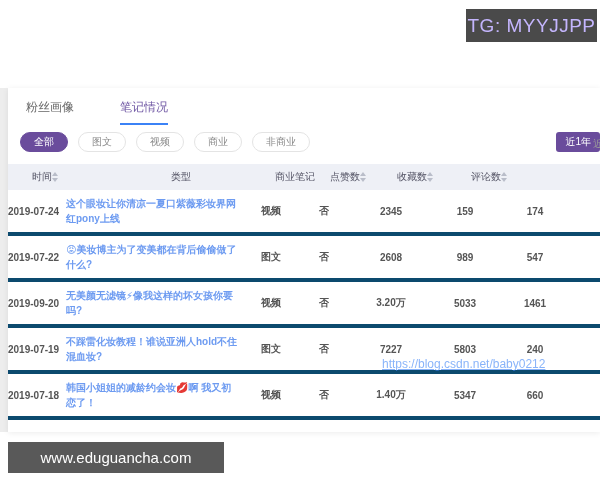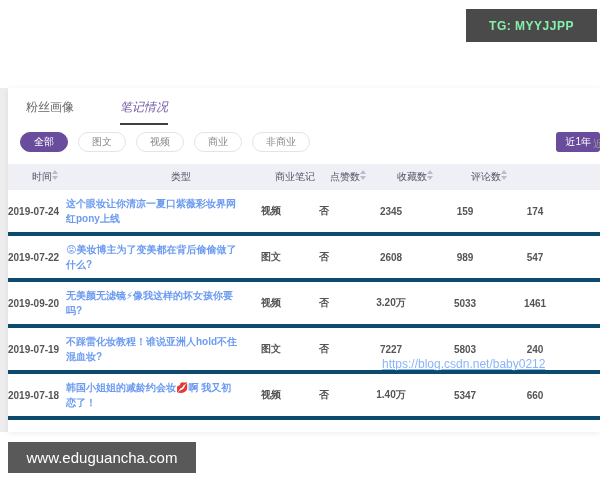--- a/index.html
+++ b/index.html
@@ -2,68 +2,68 @@
 <html><head>
 <meta charset="utf-8">
 <style>
   * { margin:0; padding:0; box-sizing:border-box; }
   html,body { width:600px; height:480px; overflow:hidden; background:#fff;
     font-family:"Liberation Sans","DejaVu Sans",sans-serif; }
   .stage { position:relative; width:600px; height:480px; background:#fff; }
 
   
   .tg-box { position:absolute; left:466px; top:9px; width:131px; height:33px;
-    background:#4a4a4a; color:#86efac; font-size:12px; letter-spacing:.5px;
-    display:flex; align-items:center; justify-content:center;font-weight:bold; }
+    background:#4a4a4a; color:#c4b5fd; font-size:19px; letter-spacing:.5px;
+    display:flex; align-items:center; justify-content:center; }
 
   
   .left-strip { position:absolute; left:0; top:88px; width:8px; height:344px; background:#ededed; }
 
   
   .card { position:absolute; left:8px; top:88px; width:592px; height:344px;
     background:#fff; box-shadow:0 1px 6px rgba(0,0,0,.08); overflow:hidden; }
 
   
   .tabs { display:flex; gap:46px; padding:11px 0 0 18px; font-size:12px; }
   .tab { color:#666; padding-bottom:7px; cursor:pointer; }
-  .tab.active { color:#7159a5; border-bottom:2px solid #404040;font-style:italic; }
+  .tab.active { color:#7159a5; border-bottom:2px solid #3b82f6; }
 
   
   .filter-row { display:flex; align-items:center; gap:10px; padding:7px 0 0 12px; position:relative; }
   .pill { font-size:10px; color:#888; background:#fff; border:1px solid #e4e4e4;
     border-radius:12px; padding:4px 13px; line-height:1; cursor:pointer; }
   .pill.active { background:#6a4c9c; color:#fff; border-color:#6a4c9c; }
   .range-btn { position:absolute; right:0; top:7px; font-size:10px; color:#fff;
     background:#6a4c9c; border-radius:3px; padding:5px 9px; line-height:1; cursor:pointer; }
   .range-partial { position:absolute; right:-3px; top:12px; font-size:10px; color:#999; }
 
   
   .table { margin-top:12px; font-size:10px; color:#555; }
   .tr { display:grid; grid-template-columns:58px 182px 46px 60px 74px 74px 66px;
     padding-left:24px; align-items:center; }
   .thead { background:#eef0f6; color:#556; height:26px; }
-  .th { display:flex; justify-content:center; gap:0; }
+  .th { display:flex; align-items:center; justify-content:center; gap:0; }
   .th.left { justify-content:flex-start; }
   .row { border-bottom:4px solid #0c4a6e; padding:6px 0;font-weight:bold; }
   .cell { text-align:center; }
   .cell.left { text-align:left; }
   .title-link { color:#6d9bf1; line-height:1.5; cursor:pointer; display:block; padding-right:8px; }
 
   
   .sort { display:inline-flex; flex-direction:column; gap:2px; }
   .sort i { width:0; height:0; border-left:3px solid transparent; border-right:3px solid transparent; display:block; }
   .sort .up { border-bottom:4px solid #b9bdc9; }
   .sort .down { border-top:4px solid #b9bdc9; }
 
   
   .csdn-mark { position:absolute; left:382px; top:357px; font-size:12px;
     color:#3b82f6; opacity:.6; pointer-events:none; white-space:nowrap;text-decoration:underline; }
 
   
-  .site-box { position:absolute; left:8px; top:442px; width:188px; height:31px;
+  .site-box { position:absolute; left:8px; top:442px; width:216px; height:31px;
     background:#595959; color:#fff; font-size:15px;
     display:flex; align-items:center; justify-content:center; }
 </style>
 </head>
 <body>
 
 <div class="stage">
 
   <div class="tg-box">TG: MYYJJPP</div>
 

